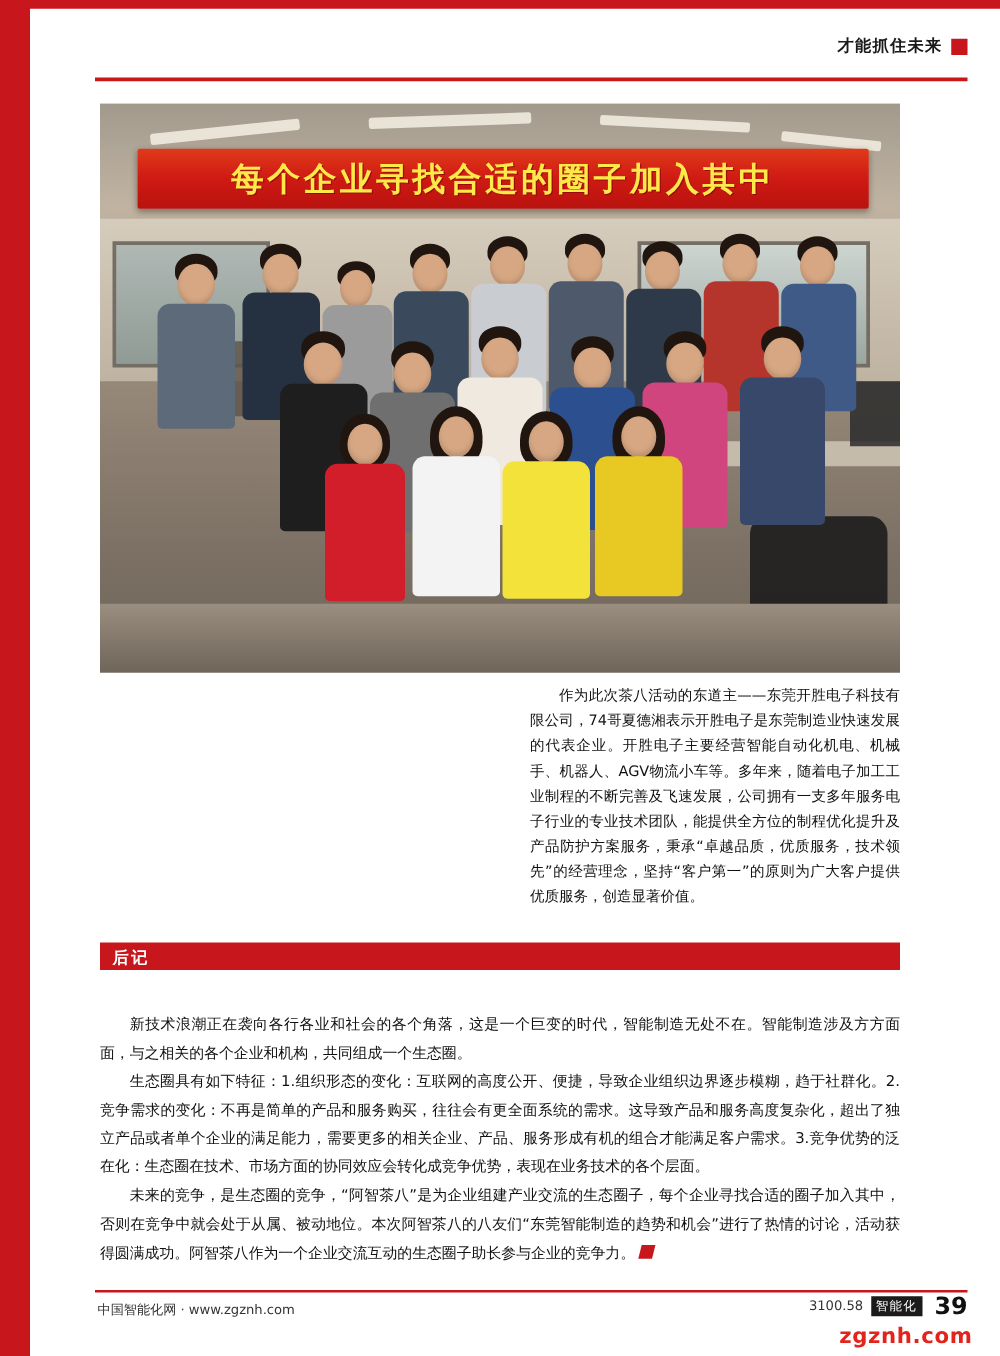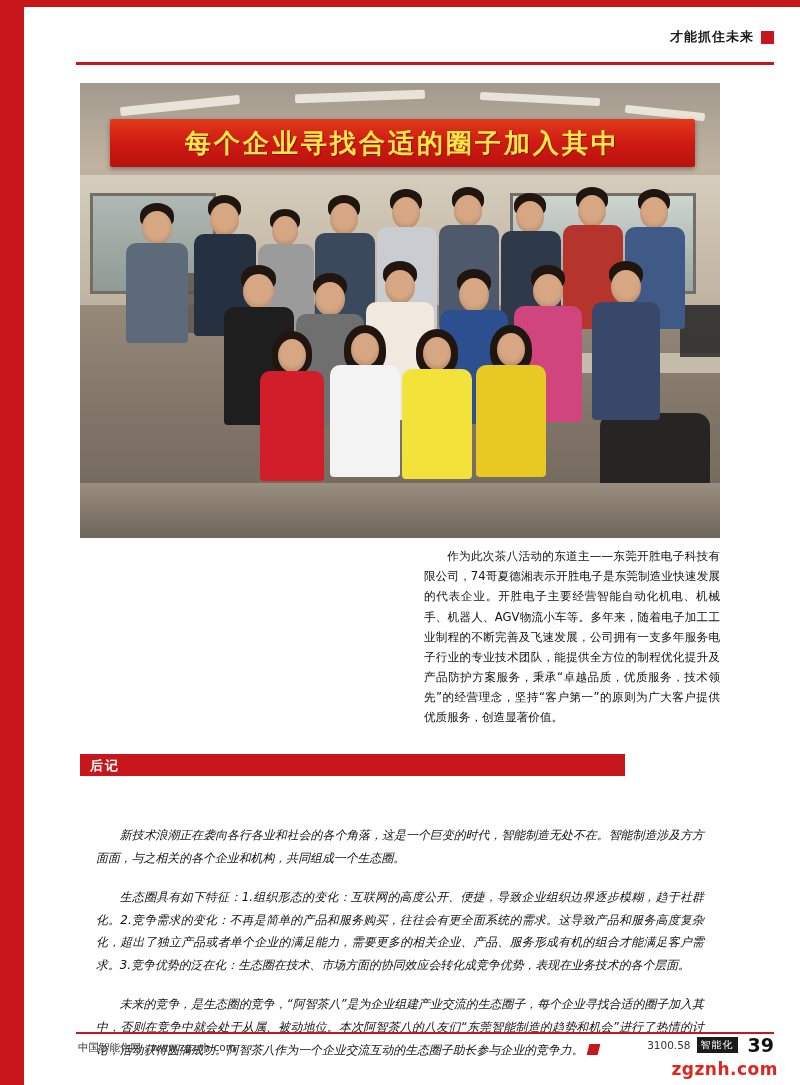--- a/index.html
+++ b/index.html
@@ -186,21 +186,21 @@
     font-family: "DejaVu Sans", "Liberation Sans", sans-serif;
   }
   .col p { margin: 0; text-indent: 2em; }
   .col-left { left: 80px; top: 546px; }
   .col-right { left: 424px; top: 546px; }
 
   
   .section-bar {
     position: absolute;
     left: 80px; top: 754px;
-    width: 545px; height: 22px;
+    width: 640px; height: 22px;
     background: #c8161d;
   }
   .section-bar .label {
     position: absolute;
     left: 10px; top: 3px;
     color: #fff;
     font-size: 13px;
     font-weight: bold;
     letter-spacing: 2px;
     font-family: "DejaVu Sans", "Liberation Sans", sans-serif;
@@ -220,21 +220,21 @@
   .fulltext {
     position: absolute;
     left: 80px; top: 808px;
     width: 640px;
     font-size: 11.9px;
     line-height: 1.92;
     text-align: justify;
     color: #111;
     font-family: "DejaVu Sans", "Liberation Sans", sans-serif;
   }
-  .fulltext p { margin: 16px; text-indent: 2em; font-style: italic; }
+  .fulltext p { margin: 0; text-indent: 2em; }
   .endmark {
     display: inline-block;
     width: 11px; height: 11px;
     margin-left: 4px;
     background: #c8161d;
     transform: skewX(-14deg);
     vertical-align: -1px;
   }
 
   

